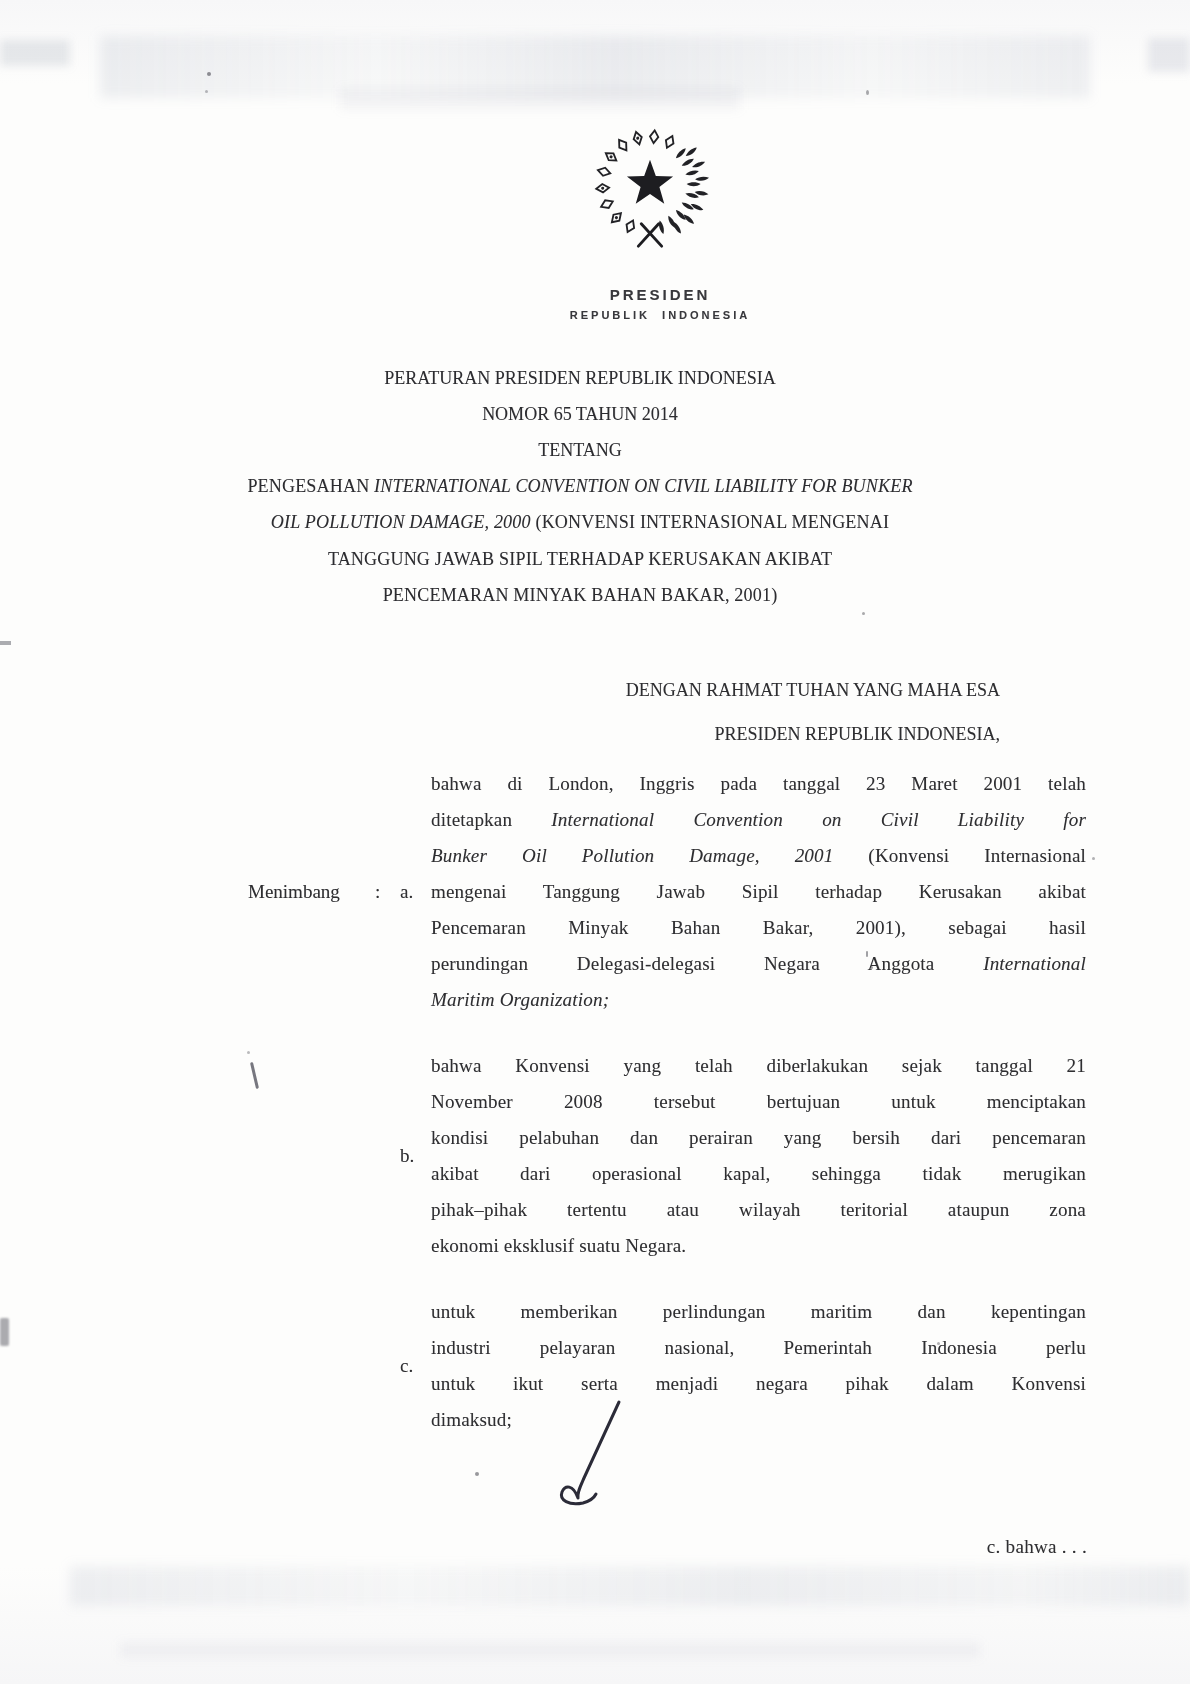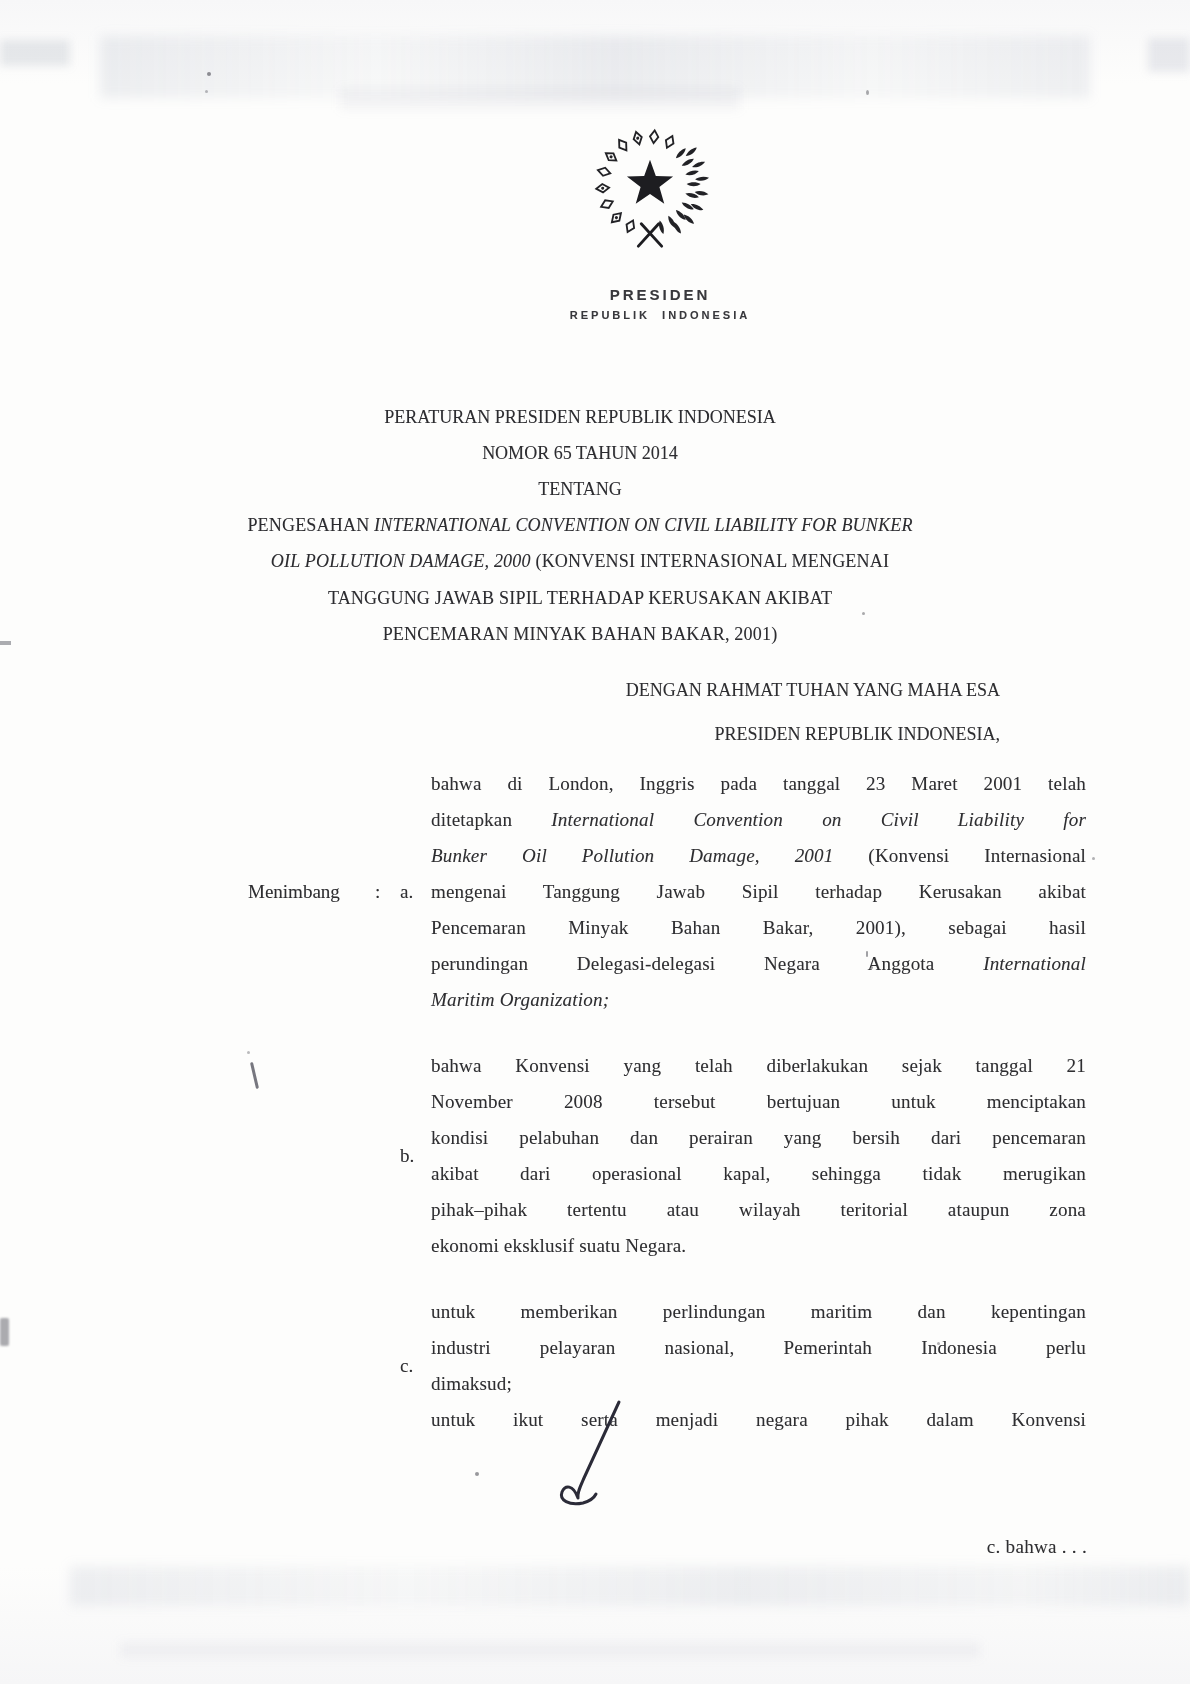--- a/index.html
+++ b/index.html
@@ -30,21 +30,21 @@
   .speck{position:absolute;background:#55555c;border-radius:50%;}
   .pen-tick{left:253px;top:1062px;width:3px;height:27px;background:#4a4a55;border-radius:3px;transform:rotate(-13deg);opacity:.75;}
   
   .emblem{position:absolute;left:586px;top:120px;width:128px;height:136px;}
   
   .letterhead{position:absolute;left:460px;top:285px;width:400px;text-align:center;
     font-family:"Liberation Sans","DejaVu Sans",sans-serif;font-weight:bold;color:#38383c;}
   .letterhead .lh1{font-size:15px;line-height:20px;letter-spacing:3px;}
   .letterhead .lh2{font-size:11px;line-height:20px;letter-spacing:3px;word-spacing:6px;}
   
-  .title-block{position:absolute;left:160px;top:360px;width:840px;text-align:center;font-size:18px;color:#2c2c30;margin-top:39px;}
+  .title-block{position:absolute;left:160px;top:360px;width:840px;text-align:center;font-size:18px;color:#2c2c30;}
   .title-block .tl{line-height:36px;white-space:nowrap;}
   .centered .tline{text-align:center;text-align-last:center !important;line-height:36.4px;white-space:nowrap;}
   
   .preamble{position:absolute;left:160px;top:672px;width:840px;text-align:right;font-size:18px;}
   .preamble .p2{margin-top:7.5px;}
   .preamble div{line-height:36px;}
   
   .considerations{position:absolute;left:248px;top:766px;width:840px;font-size:19px;}
   .c-item{display:flex;align-items:center;margin-bottom:30px;}
   .c-item.m2{margin-bottom:22px;}
@@ -186,22 +186,22 @@
           <div class="tline"><span>ekonomi eksklusif suatu Negara.</span></div>
         </div>
     </div>
     <div class="c-item m2">
       <div class="c-label"></div>
       <div class="c-colon"></div>
       <div class="c-marker">c.</div>
       <div class="c-text">
           <div class="tline just"><span>untuk memberikan perlindungan maritim dan kepentingan</span></div>
           <div class="tline just"><span>industri pelayaran nasional, Pemerintah Indonesia perlu</span></div>
+          <div class="tline just"><span>untuk ikut serta menjadi negara pihak dalam Konvensi</span></div>
           <div class="tline"><span>dimaksud;</span></div>
-          <div class="tline just"><span>untuk ikut serta menjadi negara pihak dalam Konvensi</span></div>
         </div>
     </div>
   </div>
 
   <svg class="paraph" viewBox="0 0 78 114">
     <path d="M 63,4 C 50,32 37,60 28,80 C 24,89 21,95 22,100 C 17,86 9,87 6,94 C 3,102 13,108 27,105 C 34,103 38,100 40,96" fill="none" stroke="#2b2b38" stroke-width="3" stroke-linecap="round" stroke-linejoin="round"></path>
   </svg>
 
   <div class="catchword">c.  bahwa . . .</div>
 

